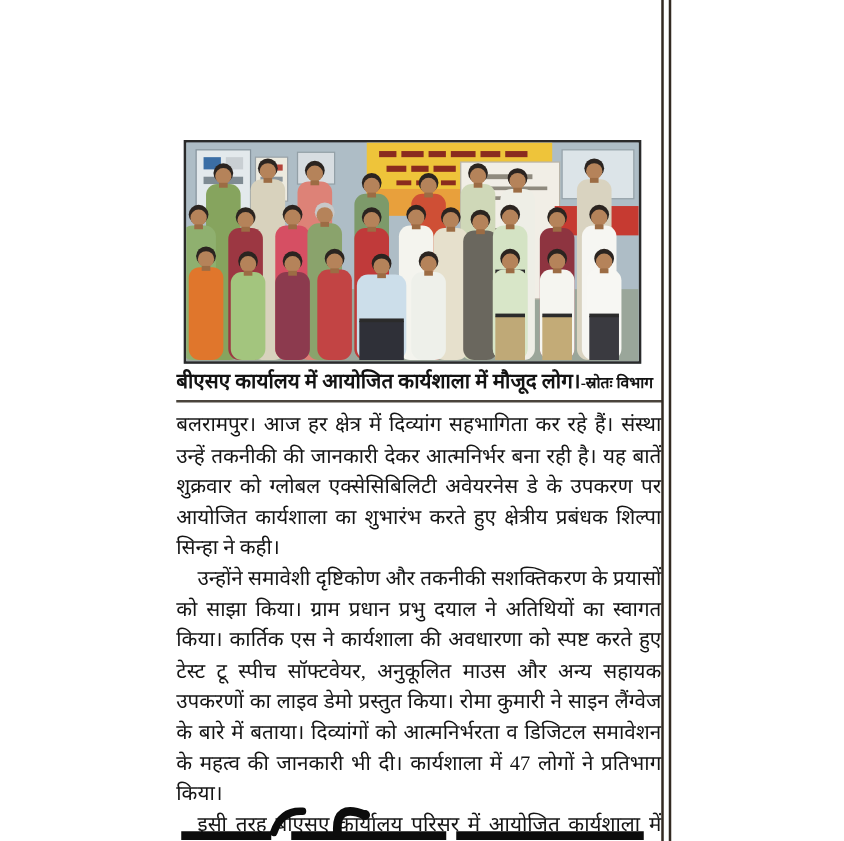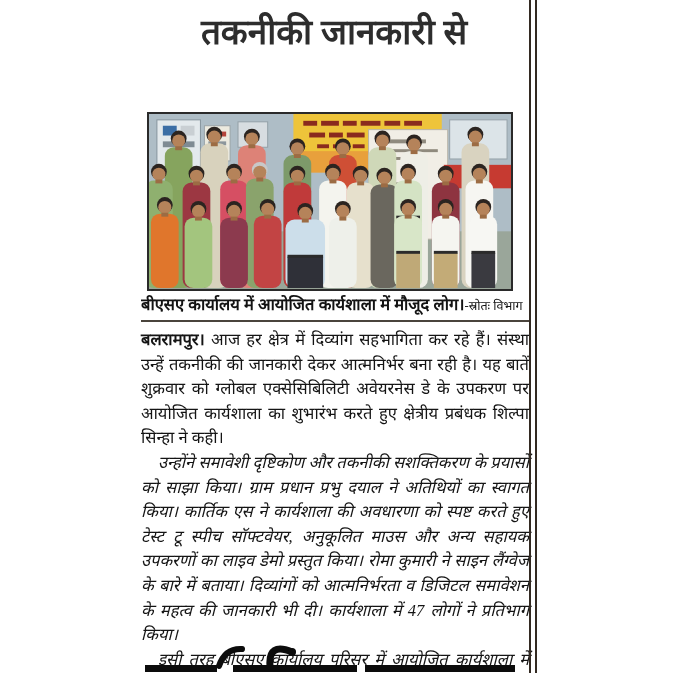--- a/index.html
+++ b/index.html
@@ -17,47 +17,46 @@
   .photo-frame {
     position:absolute; left:147px; top:112px; width:366px; height:179px;
     border:2px solid #2a2a2a; background:#aebdc6;
   }
   .photo-frame svg { display:block; width:100%; height:100%; }
   .caption {
     position:absolute; left:141px; top:294px; width:392px;
     font-weight:700; color:#131313; font-size:16.5px; line-height:22px;
     white-space:nowrap; overflow:hidden;
   }
-  .caption .credit { font-size:12.5px; font-weight:400;margin-top:16px; }
+  .caption .credit { font-size:12.5px; font-weight:700;margin-top:16px; }
   .caption-rule {
     position:absolute; left:141px; top:320px; width:389px; height:2px;
     background:#4a443c;
   }
   .body-text {
     position:absolute; left:141px; top:328px; width:388px;
     color:#141414; font-size:16.5px; line-height:24.6px;
     text-align:justify; font-weight:500;
   }
   .body-text p { margin:0; }
-  .body-text p.indent { text-indent:17px;font-style:italic; }
-  .dateline { font-weight:700; }
+  .body-text p.indent { text-indent:17px; }
+  .dateline { font-weight:400; }
   .next-headline-cut {
     position:absolute; left:141px; top:645px; width:390px; height:28px;
   }
   .vrule { position:absolute; top:0; height:673px; background:#332a22; }
   .vrule.a { left:529px; width:2px; }
   .vrule.b { left:535px; width:2px; }
 </style>
 </head>
 <body>
 
 <div class="page">
 
   <div class="headline">
-    <div>तकनीकी जानकारी से</div>
   </div>
 
   <div class="photo-frame">
     <svg viewBox="0 0 366 179" preserveAspectRatio="none">
 
       <rect x="0" y="0" width="366" height="179" fill="#aebdc6"></rect>
       <rect x="0" y="120" width="366" height="59" fill="#9aa69a"></rect>
 
       <rect x="8" y="6" width="44" height="54" fill="#e3e9ec" stroke="#86949d" stroke-width="1"></rect>
       <rect x="14" y="12" width="14" height="10" fill="#3b6ea5"></rect>

